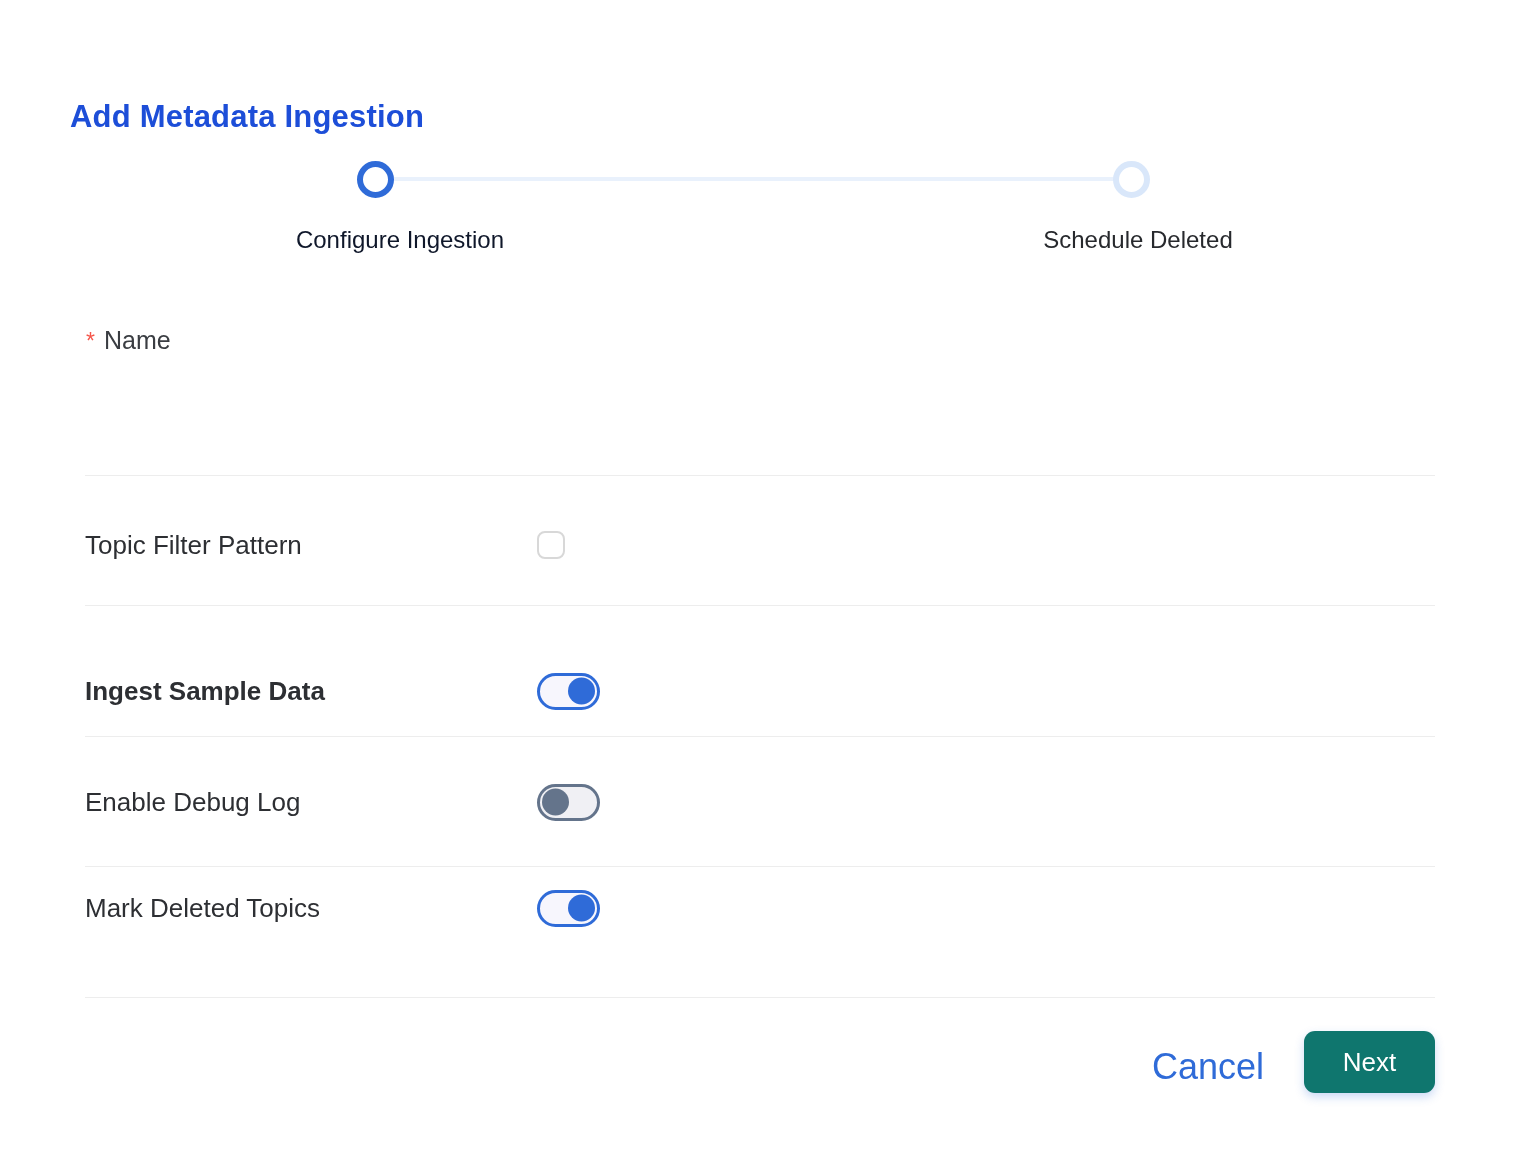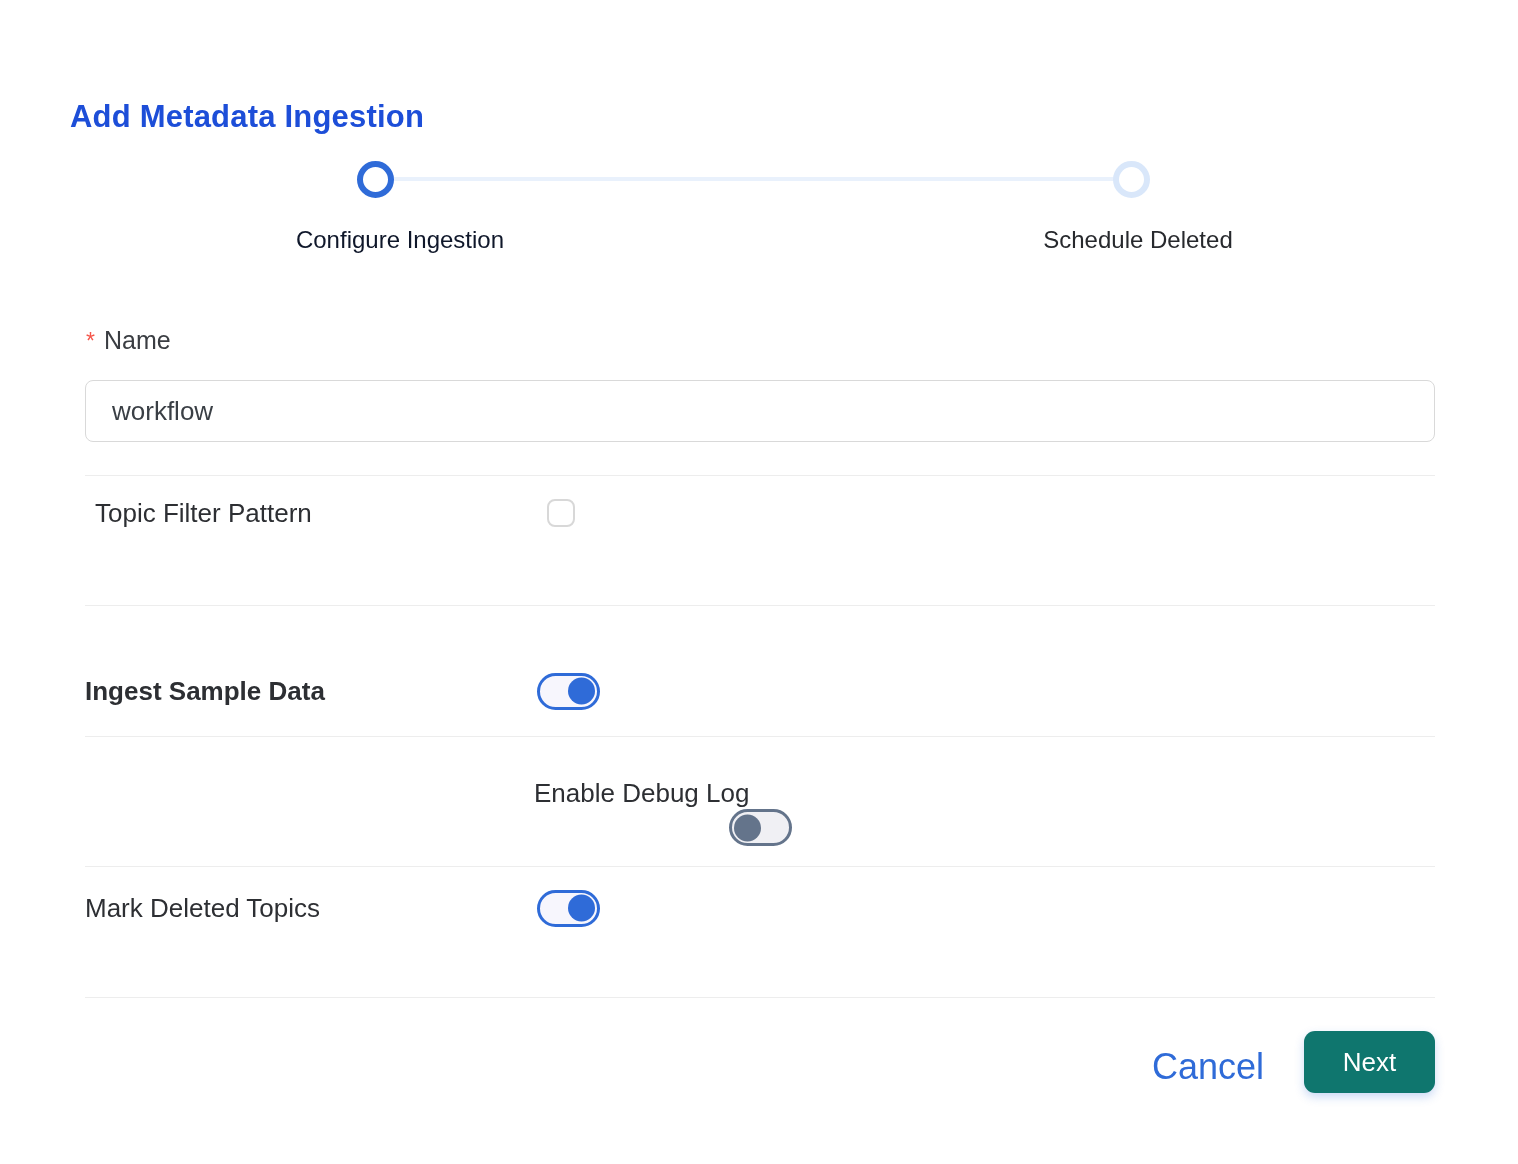--- a/index.html
+++ b/index.html
@@ -171,41 +171,40 @@
 
   <div class="stepper-line"></div>
   <div class="step-circle active"></div>
   <div class="step-circle pending"></div>
   <div class="step-label active">Configure Ingestion</div>
   <div class="step-label pending">Schedule Deleted</div>
 
   <div class="name-label">
     <span class="required-mark">*</span><span>Name</span>
   </div>
-  <input class="name-input" type="text" value="workflow" style="">
 
   <div class="divider" style="top: 475px;"></div>
   <div class="divider" style="top: 605px;"></div>
   <div class="divider" style="top: 736px;"></div>
   <div class="divider" style="top: 866px;"></div>
   <div class="divider" style="top: 997px;"></div>
 
-  <div class="option-row" style="top: 448px; margin-left: 10px;">
+  <div class="option-row" style="top: 480px;">
     <div class="option-label">Topic Filter Pattern</div>
     <div class="checkbox"></div>
   </div>
 
   <div class="option-row" style="top: 626px; font-weight: bold;">
     <div class="option-label">Ingest Sample Data</div>
     <div class="toggle on">
       <div class="knob"></div>
     </div>
   </div>
 
-  <div class="option-row" style="top: 778px; flex-direction: column;">
+  <div class="option-row" style="top: 737px;">
     <div class="option-label">Enable Debug Log</div>
     <div class="toggle off">
       <div class="knob"></div>
     </div>
   </div>
 
   <div class="option-row" style="top: 843px;">
     <div class="option-label">Mark Deleted Topics</div>
     <div class="toggle on">
       <div class="knob"></div>

